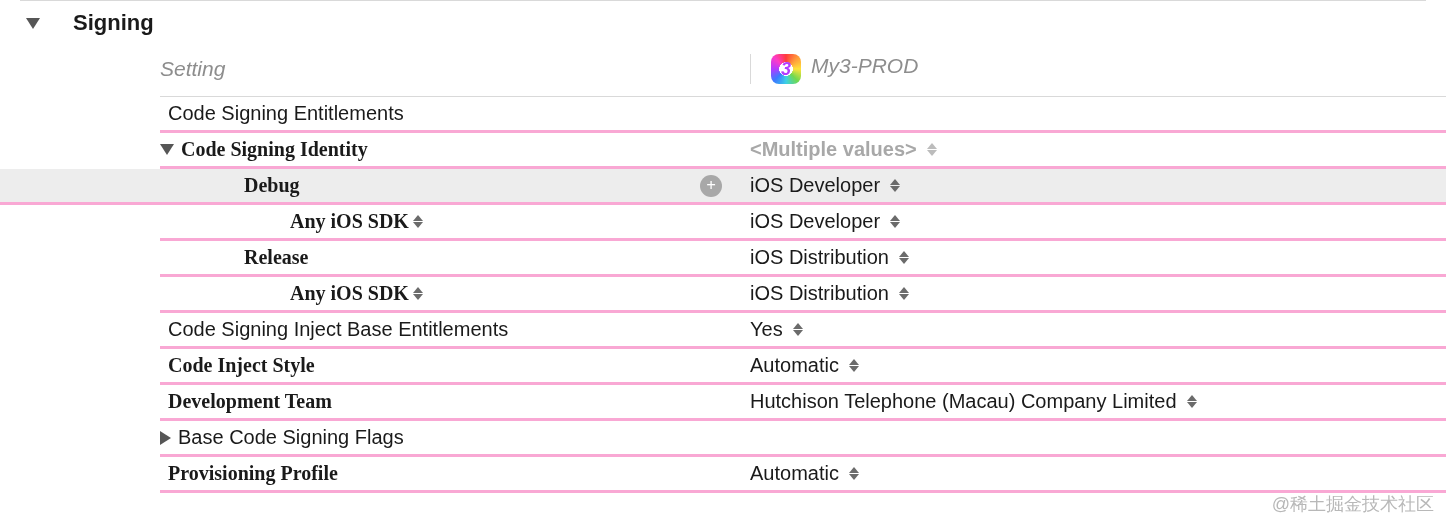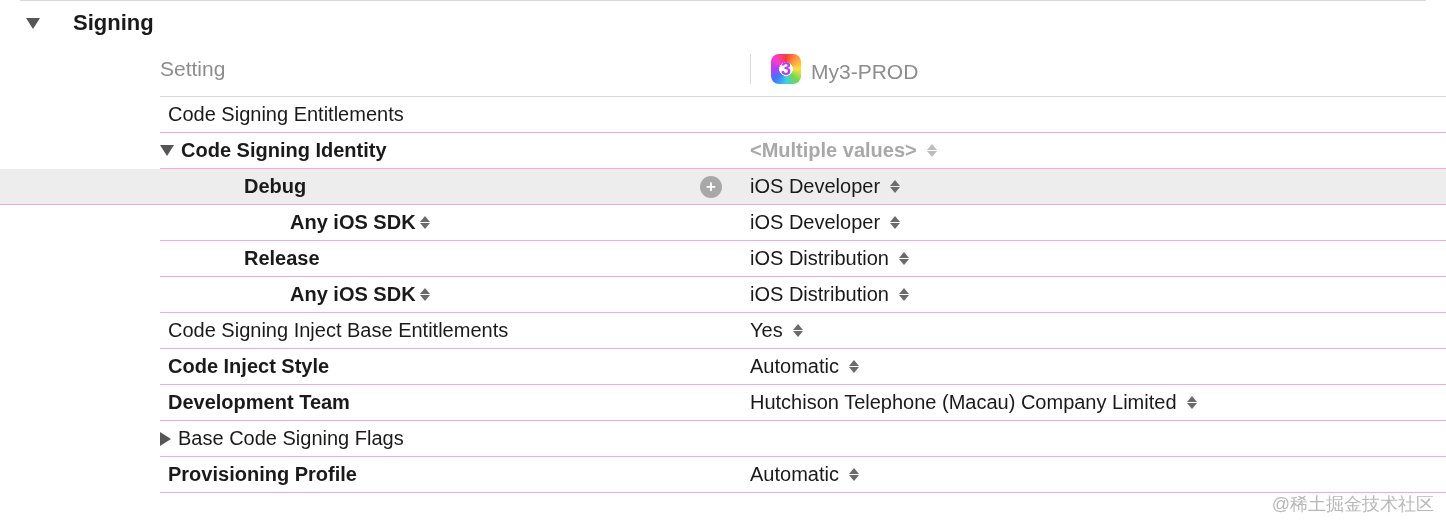--- a/index.html
+++ b/index.html
@@ -39,23 +39,24 @@
     border-left: 11px solid #565656;
   }
   .cols-header {
     display: flex;
     align-items: center;
     padding: 6px 0 12px 0;
     margin-left: 160px;
     border-bottom: 1px solid #d9d9d9;
     color: #8d8d8d;
     font-size: 21px;
+    font-style: italic;
   }
   .col-setting { flex: 0 0 580px; }
-  .col-target-hdr { display: flex; align-items: flex-end; gap: 10px; padding-left: 10px; }
+  .col-target-hdr { display: flex; align-items: flex-start; gap: 10px; padding-left: 10px; }
   .sep-v { width: 1px; height: 30px; background: #d9d9d9; margin-right: 10px; }
   .app-icon {
     width: 30px; height: 30px; border-radius: 8px;
     background:
       radial-gradient(circle at 50% 50%, #fff 0 32%, transparent 33%),
       conic-gradient(#ff3b3b, #ff9a3b, #ffe23b, #71d94e, #3bd0e6, #3b7bff, #b33bff, #ff3bc7, #ff3b3b);
     position: relative;
     flex-shrink: 0;
   }
   .app-icon::after {
@@ -64,33 +65,33 @@
     display: flex; align-items: center; justify-content: center;
     font-weight: 800; font-size: 18px;
     color: #b33bff;
   }
   .rows { margin-left: 160px; }
   .row {
     display: flex;
     align-items: center;
     min-height: 36px;
     padding: 4px 0;
-    border-bottom: 1px solid #f9a8d4;
+    border-bottom: 3px solid #f9a8d4;
   }
   .row.selected {
     background: #ededed;
     margin-left: -160px; padding-left: 160px;
     margin-right: -1446px; padding-right: 1446px;
   }
   .label {
     flex: 0 0 580px;
     display: flex;
     align-items: center;
   }
-  .label.bold { font-weight: 700; }
+  .label.bold { font-weight: 700; font-family: Liberation Serif, serif; }
   .indent1 { padding-left: 8px; }
   .indent2 { padding-left: 84px; }
   .indent3 { padding-left: 130px; }
   .plus-badge {
     width: 22px; height: 22px; border-radius: 50%;
     background: #a8a8a8; color: #fff;
     display: inline-flex; align-items: center; justify-content: center;
     font-weight: 800; font-size: 17px; line-height: 1;
     margin-left: auto; margin-right: 18px;
     flex-shrink: 0;

